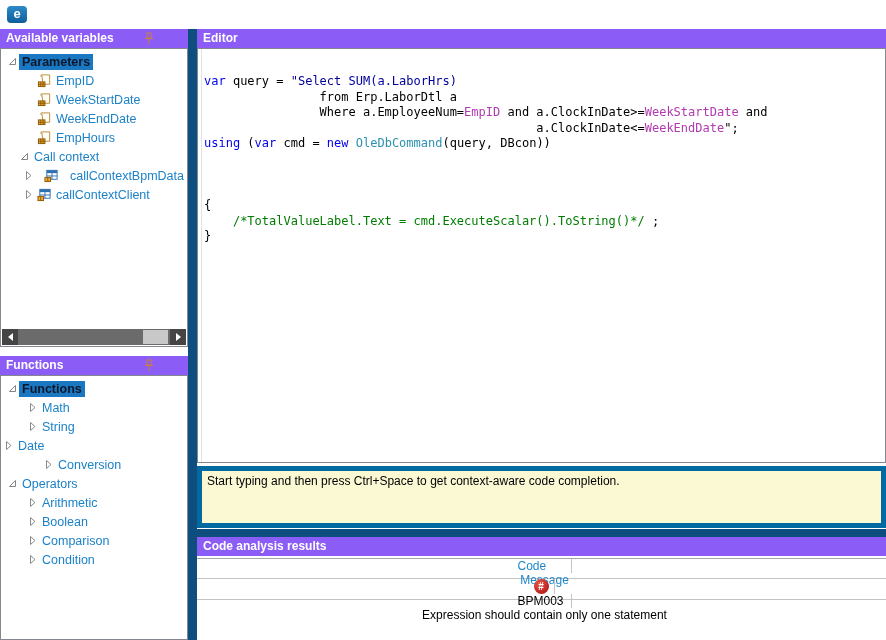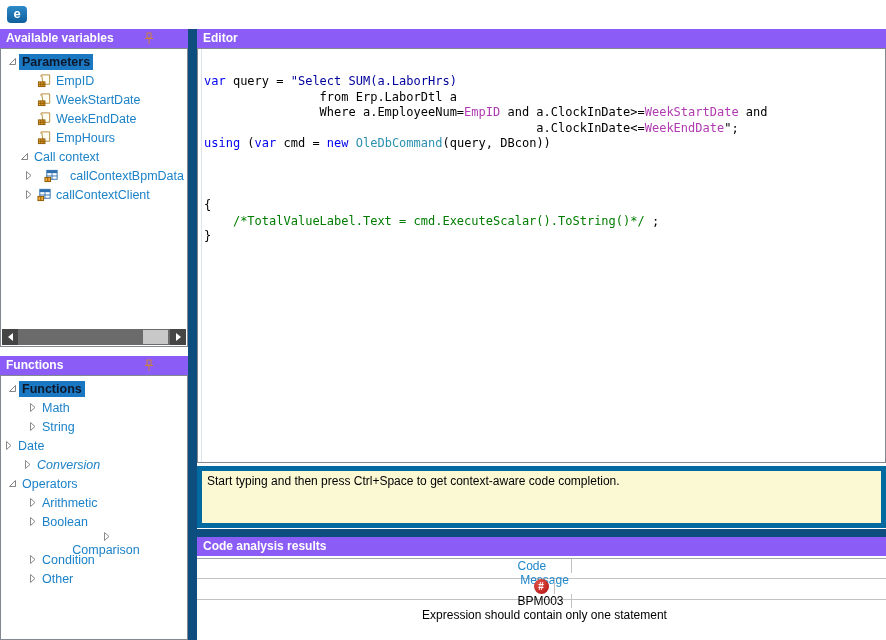--- a/index.html
+++ b/index.html
@@ -244,21 +244,21 @@
           <span class="tree-label">String</span>
         </div>
         <div class="tree-row" style="">
           <span class="glyph">
             <svg width="11" height="11" viewBox="0 0 11 11">
               <path d="M3.5 1.5 L8 5.5 L3.5 9.5 Z" fill="#fff" stroke="#8a8a8a"></path>
             </svg>
           </span>
           <span class="tree-label">Date</span>
         </div>
-        <div class="tree-row" style="padding-left: 19px; font-style: italic;">
+        <div class="tree-row" style="padding-left: 40px;">
           <span class="glyph">
             <svg width="11" height="11" viewBox="0 0 11 11">
               <path d="M3.5 1.5 L8 5.5 L3.5 9.5 Z" fill="#fff" stroke="#8a8a8a"></path>
             </svg>
           </span>
           <span class="tree-label">Conversion</span>
         </div>
         <div class="tree-row" style="padding-left: 4px;">
           <span class="glyph">
             <svg width="11" height="11" viewBox="0 0 11 11">
@@ -276,43 +276,35 @@
           <span class="tree-label">Arithmetic</span>
         </div>
         <div class="tree-row" style="padding-left: 24px;">
           <span class="glyph">
             <svg width="11" height="11" viewBox="0 0 11 11">
               <path d="M3.5 1.5 L8 5.5 L3.5 9.5 Z" fill="#fff" stroke="#8a8a8a"></path>
             </svg>
           </span>
           <span class="tree-label">Boolean</span>
         </div>
-        <div class="tree-row" style="padding-left: 24px; flex-direction: column;">
+        <div class="tree-row" style="padding-left: 24px;">
           <span class="glyph">
             <svg width="11" height="11" viewBox="0 0 11 11">
               <path d="M3.5 1.5 L8 5.5 L3.5 9.5 Z" fill="#fff" stroke="#8a8a8a"></path>
             </svg>
           </span>
           <span class="tree-label">Comparison</span>
         </div>
         <div class="tree-row" style="padding-left: 24px;">
           <span class="glyph">
             <svg width="11" height="11" viewBox="0 0 11 11">
               <path d="M3.5 1.5 L8 5.5 L3.5 9.5 Z" fill="#fff" stroke="#8a8a8a"></path>
             </svg>
           </span>
           <span class="tree-label">Condition</span>
-        </div>
-        <div class="tree-row" style="padding-left: 24px;">
-          <span class="glyph">
-            <svg width="11" height="11" viewBox="0 0 11 11">
-              <path d="M3.5 1.5 L8 5.5 L3.5 9.5 Z" fill="#fff" stroke="#8a8a8a"></path>
-            </svg>
-          </span>
-          <span class="tree-label">Other</span>
         </div>
       </div>
   </div>
 
   <div class="phdr" id="ed-hdr">
     <span>Editor</span>
   </div>
   <div class="editor-body">
     <div class="editor-margin"></div>
     <div class="code" id="code"><div class="code-line"><span class="tok-kw">var</span><span class="tok-pl"> query = </span><span class="tok-str">"Select SUM(a.LaborHrs)</span></div><div class="code-line"><span class="tok-pl">                from Erp.LaborDtl a</span></div><div class="code-line"><span class="tok-pl">                Where a.EmployeeNum=</span><span class="tok-prm">EmpID</span><span class="tok-pl"> and a.ClockInDate&gt;=</span><span class="tok-prm">WeekStartDate</span><span class="tok-pl"> and</span></div><div class="code-line"><span class="tok-pl">                                              a.ClockInDate&lt;=</span><span class="tok-prm">WeekEndDate</span><span class="tok-pl">";</span></div><div class="code-line"><span class="tok-kw">using</span><span class="tok-pl"> (</span><span class="tok-kw">var</span><span class="tok-pl"> cmd = </span><span class="tok-kw">new</span><span class="tok-pl"> </span><span class="tok-typ">OleDbCommand</span><span class="tok-pl">(query, DBcon))</span></div><div class="code-line">&nbsp;</div><div class="code-line">&nbsp;</div><div class="code-line">&nbsp;</div><div class="code-line"><span class="tok-pl">{</span></div><div class="code-line"><span class="tok-pl">    </span><span class="tok-com">/*TotalValueLabel.Text = cmd.ExecuteScalar().ToString()*/</span><span class="tok-pl"> ;</span></div><div class="code-line"><span class="tok-pl">}</span></div></div>

